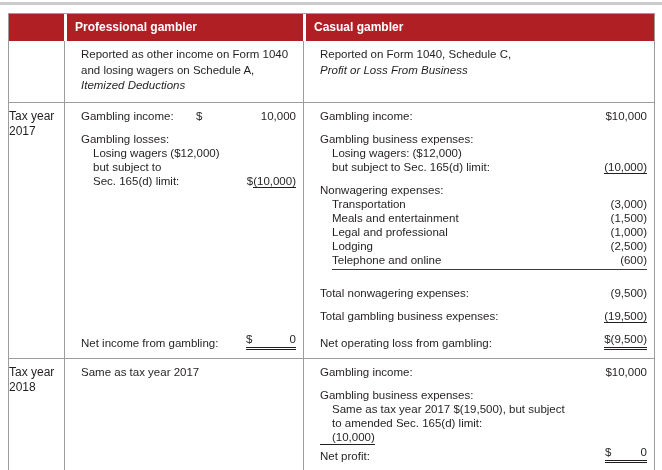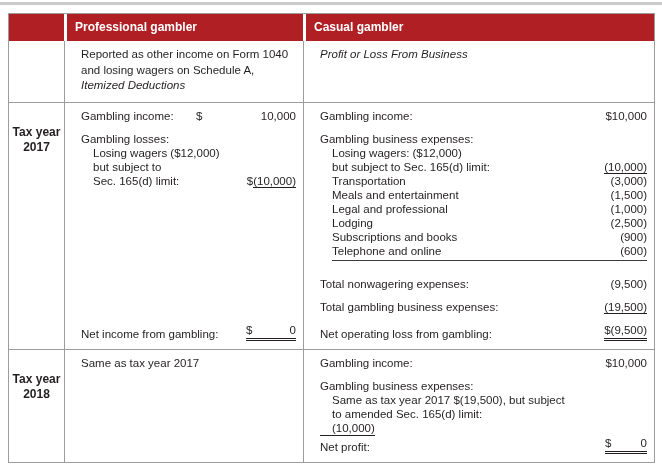--- a/index.html
+++ b/index.html
@@ -19,21 +19,21 @@
     background:var(--red); color:#fff; font-weight:bold; font-size:12px;
     min-height:27px; display:flex; align-items:center; padding:2px 8px 3px;
   }
   .hrow .c2, .hrow .c3{ border-left:3px solid #fff; }
   .brow{ border-top:1px solid var(--border); }
   .brow.reporting{ border-top:0; min-height:53px; }
   .brow .c2, .brow .c3{ border-left:1px solid var(--border); }
   .cell{ min-width:0; }
   .cellpad{ padding:6px 7px 8px 16px; font-size:11.5px; line-height:14px; display:flex; flex-direction:column; }
   .reporting .cellpad{ line-height:15.5px; }
-  .yearcell{ text-align:center; font-weight:bold; font-size:12px; line-height:15px; padding-top:22px; }
+  .yearcell{ font-weight:normal; font-size:12px; line-height:15px; padding-top:6px; }
   .line{ display:flex; justify-content:space-between; align-items:flex-end; }
   .lbl{ white-space:pre-wrap; }
   .lbl.ind{ padding-left:12px; }
   .b{ font-weight:normal; }
   .it{ font-style:italic; }
   .val{ white-space:pre; text-align:right; flex-shrink:0; }
   .split{ display:inline-flex; justify-content:space-between; }
   .u1{ border-bottom:1px solid var(--text); }
   .u2{ border-bottom:3px double var(--text); padding-bottom:1px; }
   .line.rule{ border-bottom:1px solid var(--rule); margin-left:12px; padding-bottom:2px; }
@@ -52,20 +52,21 @@
       <div class="hcell c2">Casual gambler</div>
     </div>
 
     <div class="grid brow reporting">
       <div class="cell c1"></div>
       <div class="cell c2 cellpad" id="rep-casual">
           <span>Reported as other income on Form 1040 and losing wagers on Schedule A, </span>
           <span class="it">Itemized Deductions</span>
         </div>
       <div class="cell c3 cellpad" id="rep-prof">
+          <span>Reported on Form 1040, Schedule C, </span>
           <span class="it">Profit or Loss From Business</span>
         </div>
     </div>
 
     <div id="year-rows">
         <div class="grid brow">
           <div class="cell c1 yearcell">
             <div>Tax year</div>
             <div>2017</div>
           </div>
@@ -100,39 +101,38 @@
             <div class="line" style="margin-top: 9px;">
               <span class="lbl b">Gambling business expenses:</span>
             </div>
             <div class="line">
               <span class="lbl ind">Losing wagers: ($12,000)</span>
             </div>
             <div class="line">
               <span class="lbl ind">but subject to Sec. 165(d) limit:</span>
               <span class="val"><span class="u1">(10,000)</span></span>
             </div>
+            <div class="line" style="margin-top: 9px;">
+              <span class="lbl">Nonwagering expenses:</span>
+            </div>
             <div class="line">
               <span class="lbl ind">Transportation</span>
               <span class="val"><span>(3,000)</span></span>
             </div>
             <div class="line">
               <span class="lbl ind">Meals and entertainment</span>
               <span class="val"><span>(1,500)</span></span>
             </div>
             <div class="line">
               <span class="lbl ind">Legal and professional</span>
               <span class="val"><span>(1,000)</span></span>
             </div>
             <div class="line">
               <span class="lbl ind">Lodging</span>
               <span class="val"><span>(2,500)</span></span>
-            </div>
-            <div class="line">
-              <span class="lbl ind">Subscriptions and books</span>
-              <span class="val"><span>(900)</span></span>
             </div>
             <div class="line rule">
               <span class="lbl">Telephone and online</span>
               <span class="val"><span>(600)</span></span>
             </div>
             <div class="line" style="margin-top: 16px;">
               <span class="lbl">Total nonwagering expenses:</span>
               <span class="val"><span>(9,500)</span></span>
             </div>
             <div class="line" style="margin-top: 9px;">

